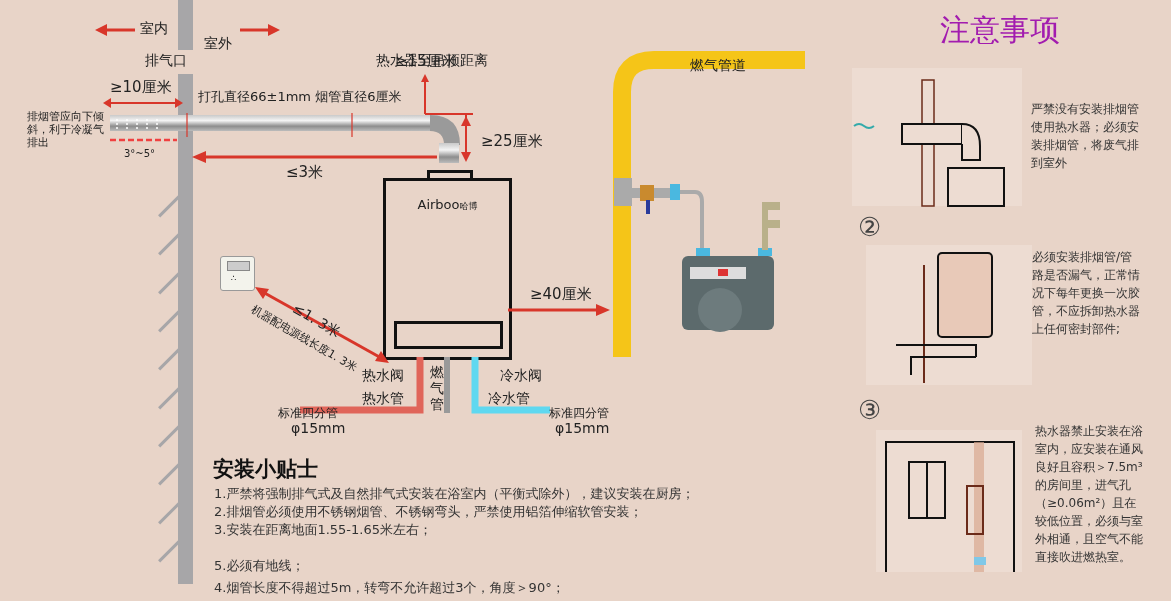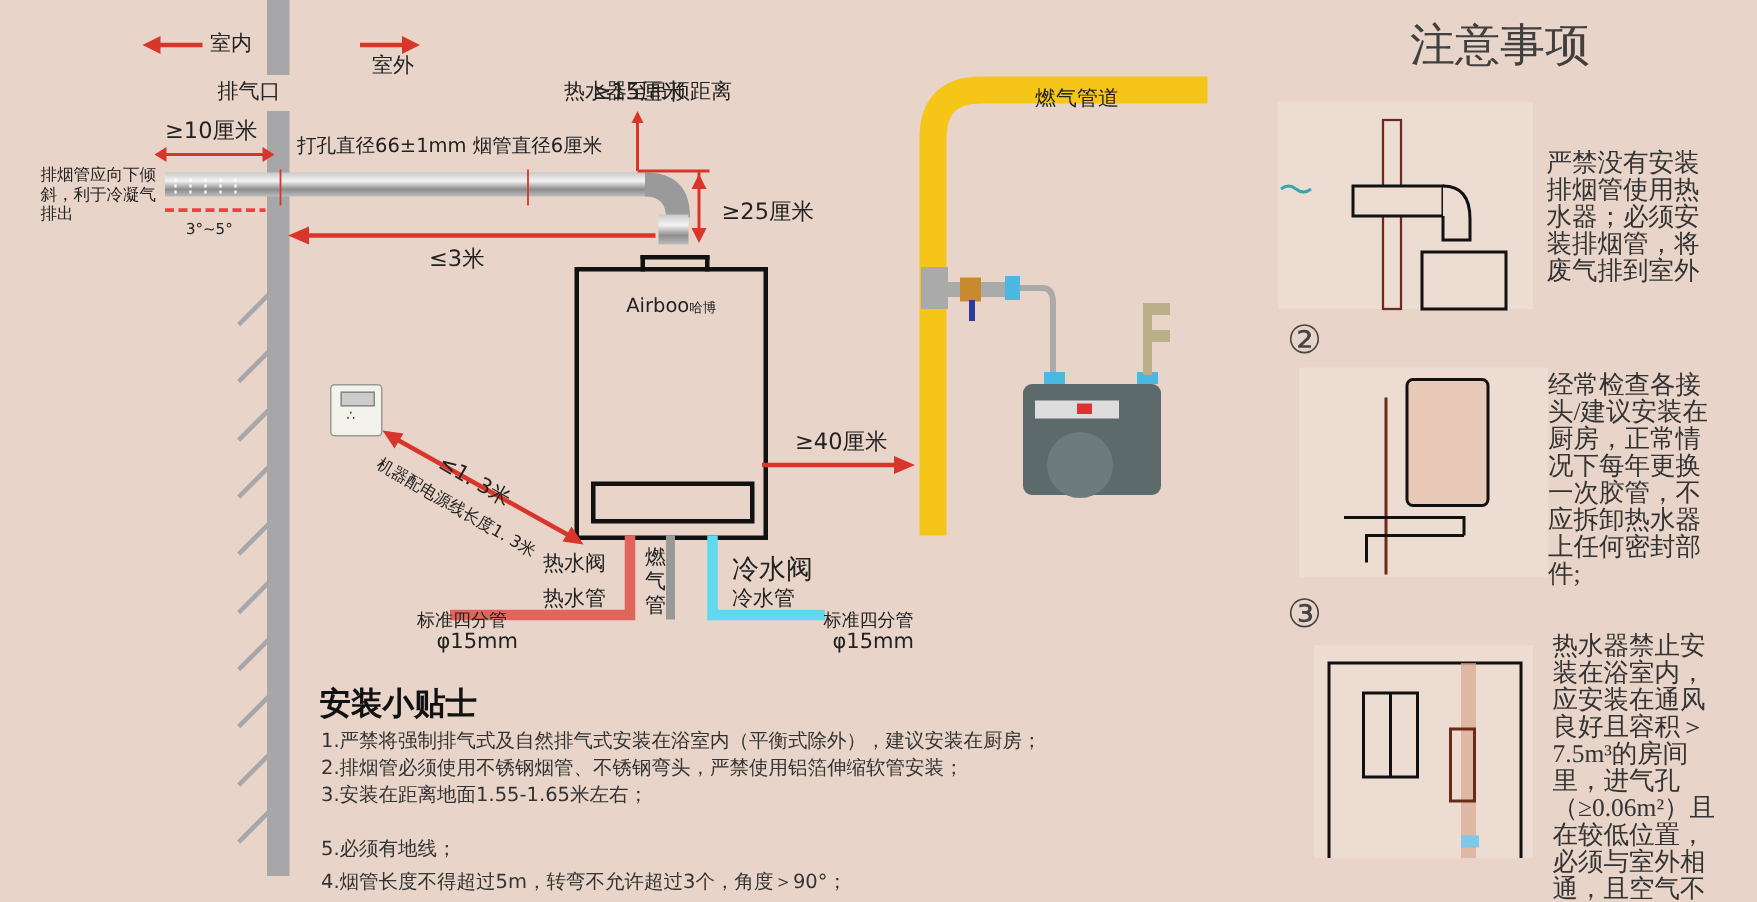--- a/index.html
+++ b/index.html
@@ -4,22 +4,22 @@
 <style>
   html, body { margin:0; padding:0; }
   body { width:1171px; height:601px; background:#e8d4c8; position:relative; overflow:hidden; font-family:"DejaVu Sans", sans-serif; color:#222; }
   .abs { position:absolute; }
   .t { position:absolute; white-space:nowrap; color:#222; }
   .wall { position:absolute; left:178px; width:15px; background:#a7a6a8; }
   .hatch { position:absolute; width:28px; height:3px; background:#a7a6a8; transform:rotate(-45deg); left:155px; }
   svg { position:absolute; overflow:visible; }
   .tips-title { font-size:21px; font-weight:bold; color:#111; }
   .tips-line { font-size:13px; color:#333; }
-  .note-title { font-size:30px; color:#404040;text-align:center; }
-  .note-text { font-size:17px; line-height:18px; color:#333; white-space:normal; width:110px;font-family:Liberation Serif, serif; }
+  .note-title { font-size:30px; color:#a21caf;text-align:center; }
+  .note-text { font-size:12px; line-height:18px; color:#333; white-space:normal; width:110px; }
   .circled { font-size:26px; color:#444; }
   .panel { position:absolute; background:#eddcd2; }
 </style>
 </head>
 <body>
 
 <div class="wall" style="top:0;height:50px;"></div>
 <div class="wall" style="top:74px;height:510px;"></div>
 <div>
   <div class="hatch" style="top:205px;"></div>
@@ -32,21 +32,21 @@
   <div class="hatch" style="top:473px;"></div>
   <div class="hatch" style="top:512px;"></div>
   <div class="hatch" style="top:550px;"></div>
 </div>
 
 <svg style="left:95px;top:22px;" width="45" height="16">
   <line x1="10" y1="8" x2="40" y2="8" stroke="#d8362a" stroke-width="3"></line>
   <polygon points="0,8 12,2 12,14" fill="#d8362a"></polygon>
 </svg>
 <span class="t" style="left:140px;top:20px;font-size:14px;">室内</span>
-<span class="t" style="left:204px;top:35px;font-size:14px;margin-left:44px;">室外</span>
+<span class="t" style="left:204px;top:35px;font-size:14px;">室外</span>
 <svg style="left:240px;top:22px;" width="45" height="16">
   <line x1="0" y1="8" x2="32" y2="8" stroke="#d8362a" stroke-width="3"></line>
   <polygon points="40,8 28,2 28,14" fill="#d8362a"></polygon>
 </svg>
 <span class="t" style="left:145px;top:52px;font-size:14px;">排气口</span>
 
 <span class="t" style="left:110px;top:78px;font-size:15px;">≥10厘米</span>
 <svg style="left:103px;top:97px;" width="80" height="12">
   <line x1="6" y1="6" x2="74" y2="6" stroke="#d8362a" stroke-width="2"></line>
   <polygon points="0,6 8,1 8,11" fill="#d8362a"></polygon>
@@ -128,21 +128,21 @@
 <span class="t" style="left:256px;top:302px;font-size:11px;transform:rotate(30deg);transform-origin:left top;">机器配电源线长度1. 3米</span>
 
 <svg style="left:275px;top:355px;" width="285" height="70">
   <path d="M145,2 L145,55 L25,55" fill="none" stroke="#e0655a" stroke-width="7"></path>
   <rect x="169" y="2" width="6" height="56" fill="#999"></rect>
   <path d="M200,2 L200,55 L275,55" fill="none" stroke="#5fd8f0" stroke-width="7"></path>
 </svg>
 <span class="t" style="left:362px;top:367px;font-size:14px;text-align:right;">热水阀</span>
 <span class="t" style="left:362px;top:390px;font-size:14px;">热水管</span>
 <span class="t" style="left:430px;top:364px;font-size:14px;width:16px;white-space:normal;line-height:16px;">燃气管</span>
-<span class="t" style="left:488px;top:367px;font-size:18px;">冷水阀</span>
+<span class="t" style="left:500px;top:367px;font-size:14px;">冷水阀</span>
 <span class="t" style="left:488px;top:390px;font-size:14px;">冷水管</span>
 <span class="t" style="left:278px;top:405px;font-size:12px;">标准四分管</span>
 <span class="t" style="left:291px;top:420px;font-size:14px;">φ15mm</span>
 <span class="t" style="left:549px;top:405px;font-size:12px;">标准四分管</span>
 <span class="t" style="left:555px;top:420px;font-size:14px;">φ15mm</span>
 
 <svg style="left:610px;top:52px;" width="230" height="310">
   <path d="M12,305 L12,40 Q12,8 44,8 L195,8" fill="none" stroke="#f5c518" stroke-width="18"></path>
   <rect x="4" y="126" width="18" height="28" fill="#aaa"></rect>
   <rect x="22" y="136" width="38" height="10" fill="#aaa"></rect>
@@ -185,21 +185,21 @@
 
 <div class="t circled" style="left:858px;top:212px;">②</div>
 <div class="panel" style="left:866px;top:245px;width:166px;height:140px;">
   <svg width="166" height="140">
     <rect x="72" y="8" width="54" height="84" rx="4" fill="#e8c9b8" stroke="#111" stroke-width="2"></rect>
     <line x1="58" y1="20" x2="58" y2="138" stroke="#6b2b1a" stroke-width="2"></line>
     <path d="M30,100 L110,100 L110,112" fill="none" stroke="#111" stroke-width="2"></path>
     <path d="M45,130 L45,112 L110,112" fill="none" stroke="#111" stroke-width="2"></path>
   </svg>
 </div>
-<div class="t note-text" style="left:1032px;top:248px;">经常检查各接头/建议安装在厨房，正常情况下每年更换一次胶管，不应拆卸热水器上任何密封部件;</div>
+<div class="t note-text" style="left:1032px;top:248px;">必须安装排烟管/管路是否漏气，正常情况下每年更换一次胶管，不应拆卸热水器上任何密封部件;</div>
 
 <div class="t circled" style="left:858px;top:395px;">③</div>
 <div class="panel" style="left:876px;top:430px;width:146px;height:142px;">
   <svg width="146" height="142">
     <path d="M10,142 L10,12 L138,12 L138,142" fill="none" stroke="#111" stroke-width="2"></path>
     <rect x="33" y="32" width="36" height="56" fill="none" stroke="#111" stroke-width="2"></rect>
     <line x1="51" y1="32" x2="51" y2="88" stroke="#111" stroke-width="2"></line>
     <rect x="98" y="12" width="10" height="130" fill="#d9a890" opacity="0.7"></rect>
     <rect x="91" y="56" width="16" height="48" fill="none" stroke="#6b2b1a" stroke-width="2"></rect>
     <rect x="98" y="127" width="12" height="8" fill="#7fc8e8"></rect>

